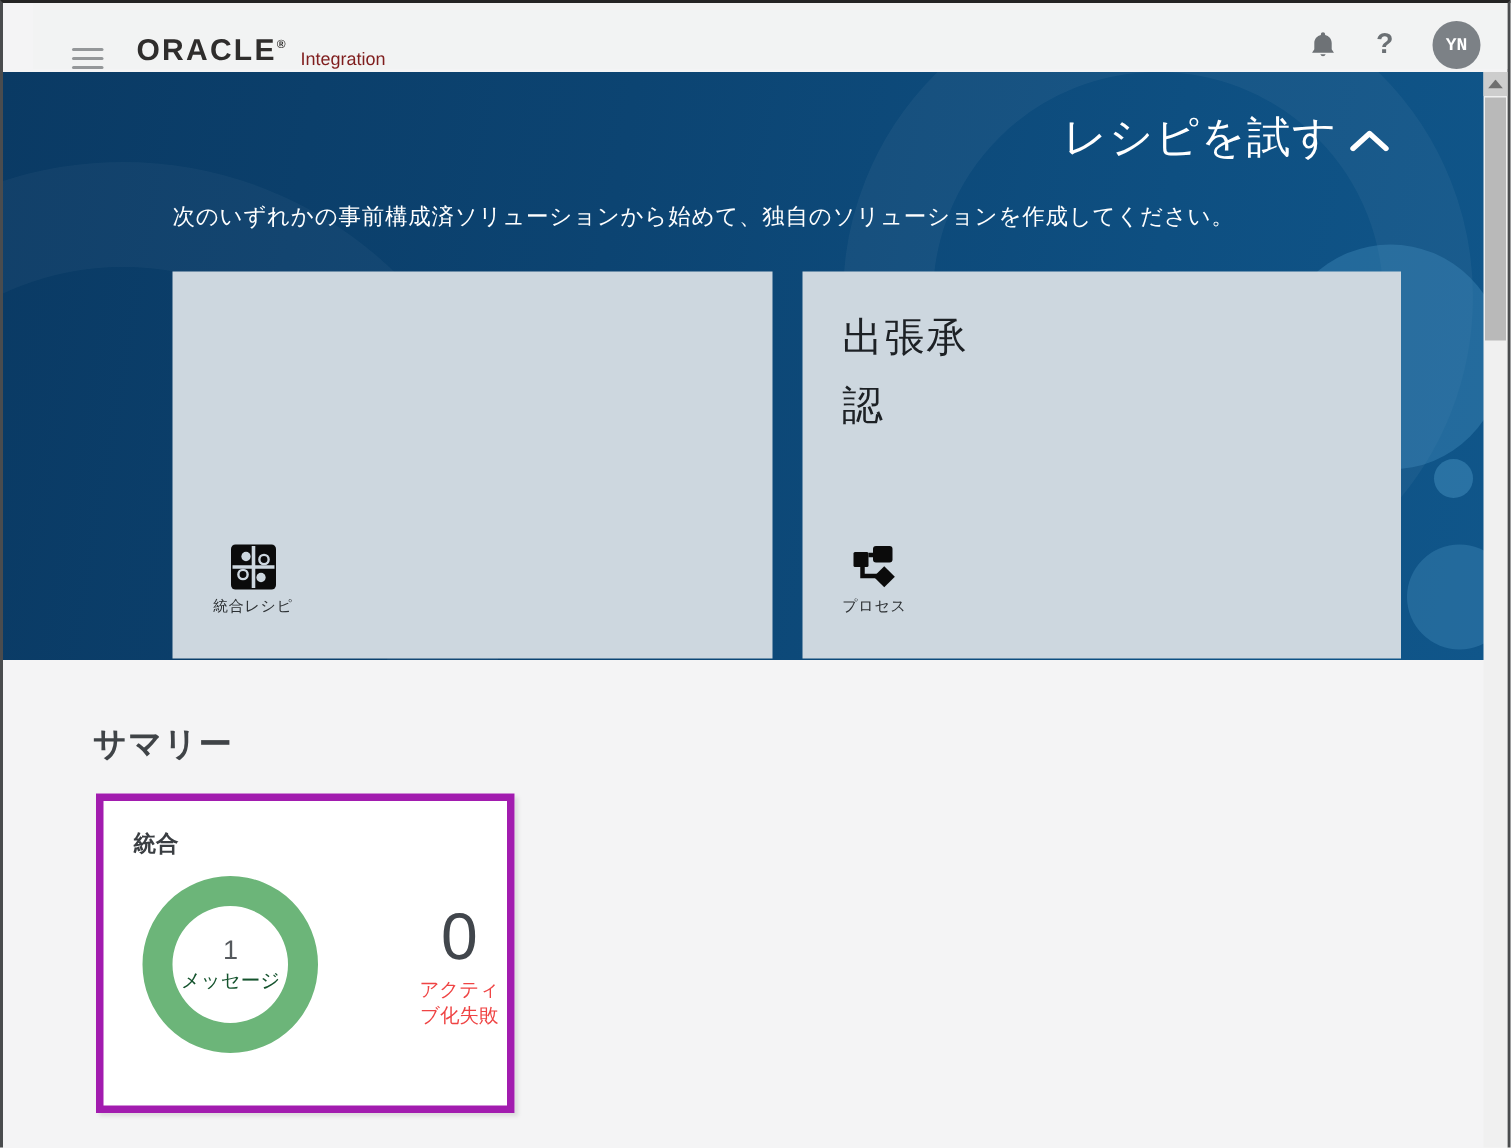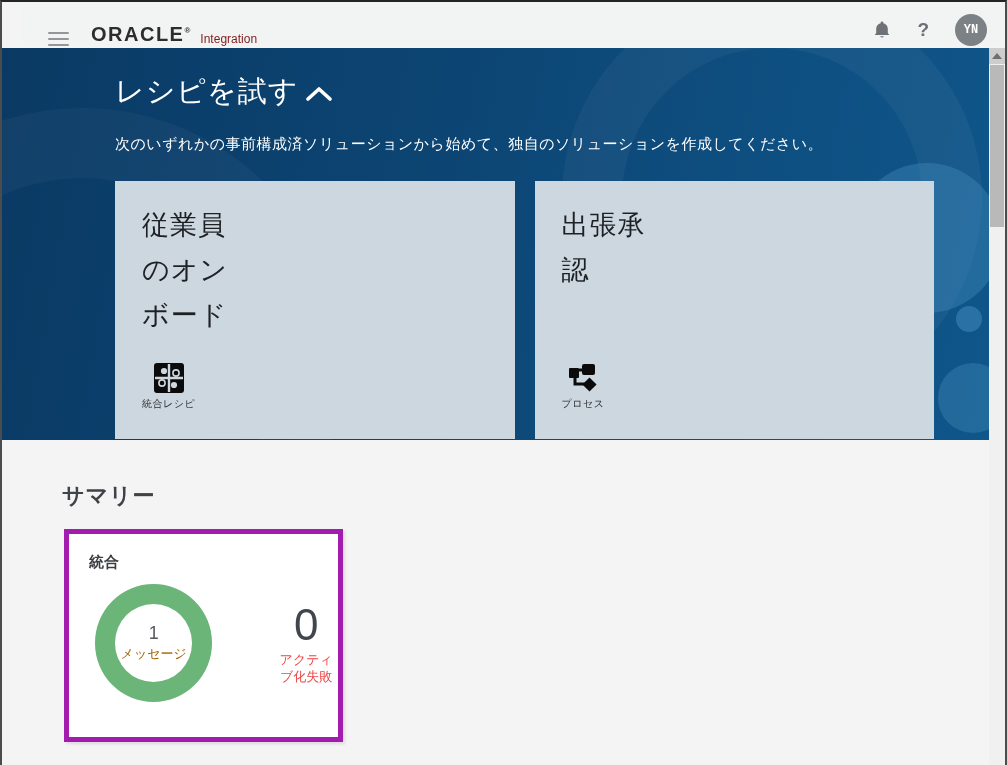--- a/index.html
+++ b/index.html
@@ -44,21 +44,21 @@
     background:linear-gradient(100deg,#0a3a64 0%,#0c4472 40%,#0e4f81 75%,#10568a 100%);
     overflow:hidden; color:#fff;
   }
   .hero .deco{ position:absolute; border-radius:50%; pointer-events:none; }
   .deco.c1{ width:150px; height:150px; right:-12px; top:115px; background:rgba(64,138,186,.42); }
   .deco.c2{ width:26px; height:26px; right:8px; top:258px; background:rgba(64,138,186,.55); }
   .deco.c3{ width:70px; height:70px; right:-18px; top:315px; background:rgba(64,138,186,.40); }
   .deco.ring1{ width:420px; height:420px; left:560px; top:-60px; border:60px solid rgba(255,255,255,.045); background:transparent;}
   .deco.ring2{ width:520px; height:520px; left:-180px; top:60px; border:70px solid rgba(255,255,255,.035); background:transparent;}
   .hero-inner{ padding:24px 56px 0 113px; position:relative; z-index:2;}
-  .hero-titlerow{ display:flex; align-items:flex-start; justify-content:flex-start; }
+  .hero-titlerow{ display:flex; align-items:flex-start; justify-content:flex-end; }
   .hero-title{ font-size:29px; font-weight:normal; letter-spacing:1px; }
   .collapse-btn{ background:none; border:none; cursor:pointer; padding:8px; margin-top:6px;}
   .hero-subtitle{ font-size:15px; margin-top:23px; letter-spacing:.5px;}
 
   .cards{ display:flex; gap:20px; margin-top:27px;}
   .tile{
     width:400px; height:258px; background:#cdd7df; color:#1d2125;
     position:relative; cursor:pointer;
   }
   .tile-title{
@@ -84,21 +84,21 @@
   }
   .stat-card-title{ font-size:15px; font-weight:bold; color:#3a3e42; margin:19px 0 0 20px;}
   .stat-body{ display:flex; align-items:center; margin:12px 0 0 26px;}
   .donut{
     width:118px; height:118px; border-radius:50%;
     border:20px solid #6cb579;
     display:flex; flex-direction:column; align-items:center; justify-content:center;
     background:#fff;
   }
   .donut-value{ font-size:18px; color:#55595d; }
-  .donut-label{ font-size:13px; color:#a16207; margin-top:1px; white-space:nowrap;}
+  .donut-label{ font-size:13px; color:#14532d; margin-top:1px; white-space:nowrap;}
   .stat-num-block{ margin-left:62px; width:64px; text-align:center; }
   .stat-num{ font-size:44px; font-weight:300; color:#41464c; line-height:46px;}
   .stat-num-label{ font-size:13px; color:#ef4444; margin-top:3px; line-height:17px;}
 
   
   .scrollbar{
     position:absolute; top:46px; right:0; width:16px; height:719px;
     background:#f0f0f0; z-index:6;
   }
   .sb-up{
@@ -150,21 +150,20 @@
             <polyline points="2,13 13,3 24,13" fill="none" stroke="#ffffff" stroke-width="3.6" stroke-linecap="round" stroke-linejoin="round"></polyline>
           </svg>
         </span>
       </button>
     </div>
     <p class="hero-subtitle">次のいずれかの事前構成済ソリューションから始めて、独自のソリューションを作成してください。</p>
 
     <div class="cards">
 
       <div class="tile">
-        <div class="tile-title">従業員のオンボード</div>
         <div class="tile-foot">
           <span class="ticon">
             <svg width="32" height="32" viewBox="0 0 32 32">
               <rect x="1" y="1" width="30" height="30" rx="3" fill="#0b0b0b"></rect>
               <path d="M16 2 V30 M2 16 H30" stroke="#cdd7df" stroke-width="2.4"></path>
               <circle cx="11" cy="9" r="3.1" fill="#cdd7df"></circle>
               <circle cx="23" cy="11" r="3.1" fill="#0b0b0b" stroke="#cdd7df" stroke-width="1.6"></circle>
               <circle cx="9" cy="21" r="3.1" fill="#0b0b0b" stroke="#cdd7df" stroke-width="1.6"></circle>
               <circle cx="21" cy="23" r="3.1" fill="#cdd7df"></circle>
             </svg>

